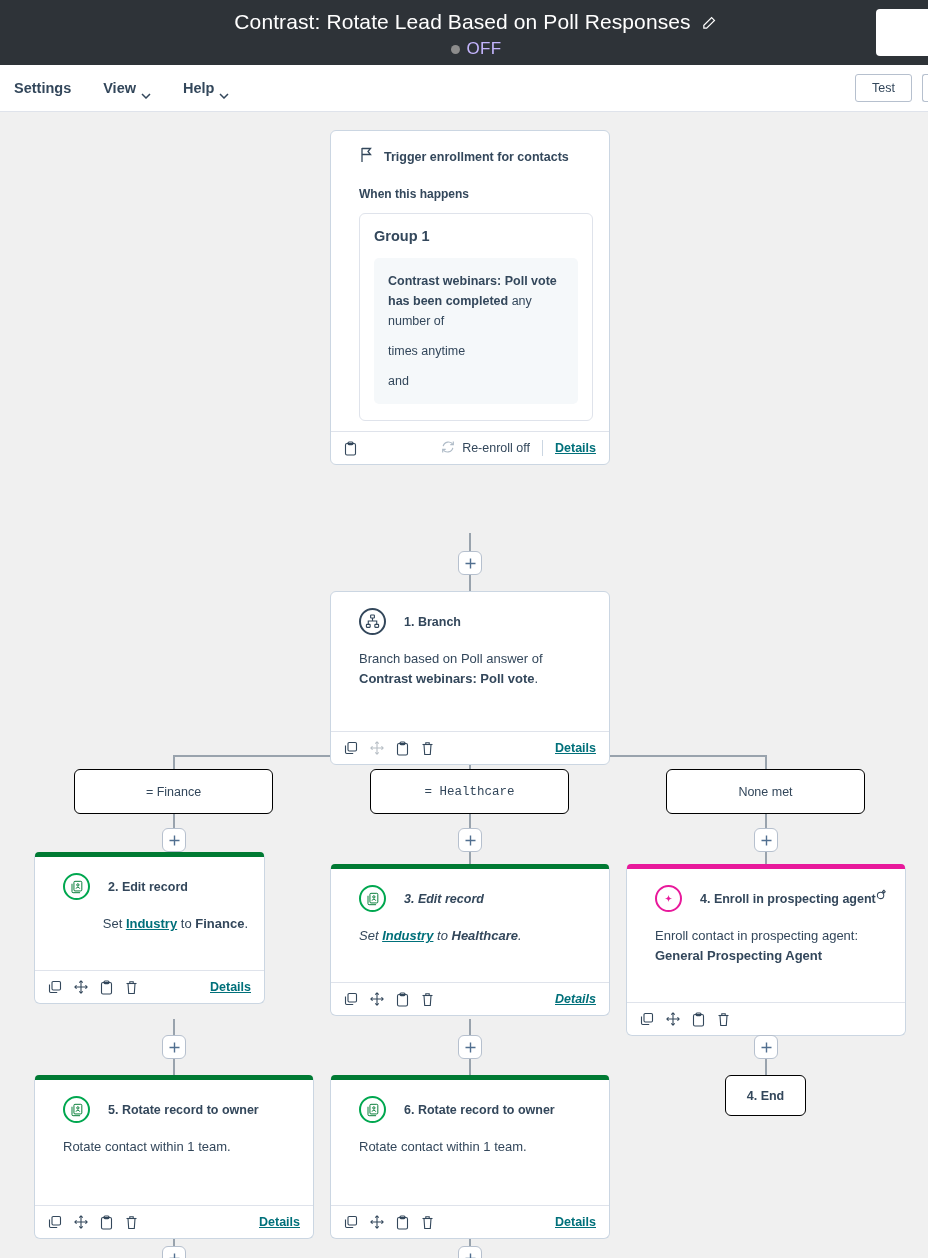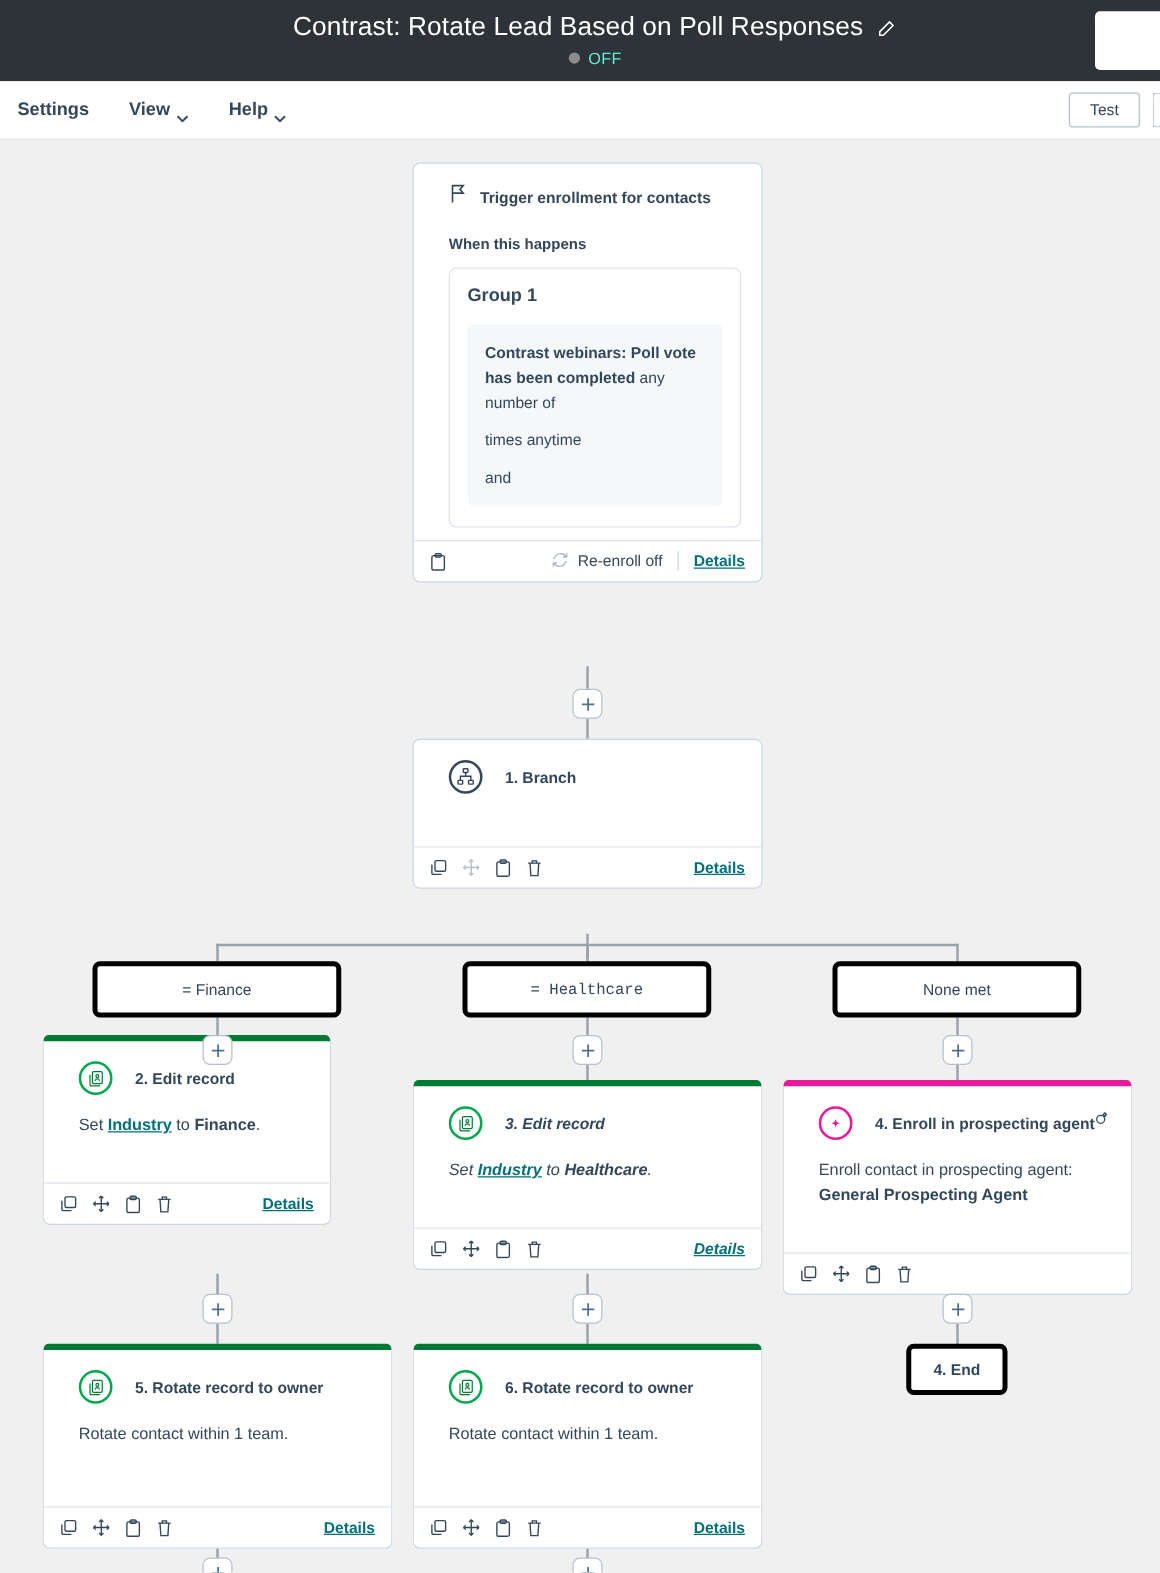--- a/index.html
+++ b/index.html
@@ -32,21 +32,21 @@
   }
   .pencil-icon { display: block; width: 17px; height: 17px; cursor: pointer; }
   .status-row {
     display: flex; align-items: center; justify-content: center;
     gap: 7px; margin-top: 4px;
   }
   .status-dot {
     width: 9px; height: 9px; border-radius: 50%;
     background: #8c8c8c; display: block;
   }
-  .status-text { color: #5eead4; font-size: 13px; letter-spacing: .3px; }
+  .status-text { color: #c4b5fd; font-size: 17px; letter-spacing: .3px; }
   .topbar-right-btn {
     position: absolute; right: -6px; top: 9px;
     width: 58px; height: 47px;
     background: #ffffff; border-radius: 4px;
   }
 
   
   .navbar {
     height: 47px;
     background: #ffffff;
@@ -162,21 +162,21 @@
   .criteria {
     margin-top: 14px; background: #f5f8fa; border-radius: 5px;
     padding: 13px 14px; font-size: 12.5px; color: #33475b; line-height: 20px;
   }
   .criteria .ln { margin-bottom: 10px; }
   .criteria .ln:last-child { margin-bottom: 0; }
 
   
   .pill {
     position: absolute;
-    background: #ffffff; border: 4px solid #000000; border-radius: 6px;
+    background: #ffffff; border: 1px solid #000000; border-radius: 6px;
     display: flex; align-items: center; justify-content: center;
     font-size: 12.5px; color: #33475b; z-index: 2;
   }
   .pill.branch-label { font-weight: 400; }
   .pill.end-node { font-weight: 700; }
 </style>
 </head>
 <body>
 
 <div class="topbar">
@@ -352,20 +352,23 @@
         <span class="icon-circle plain">
           <svg width="15" height="15" viewBox="0 0 16 16" fill="none" stroke="#33475b" stroke-width="1.2">
             <rect x="6" y="1" width="4" height="3.2" rx=".6"></rect>
             <rect x="1.5" y="11" width="4" height="3.2" rx=".6"></rect>
             <rect x="10.5" y="11" width="4" height="3.2" rx=".6"></rect>
             <path d="M8 4.2v3.3M3.5 11V7.5h9V11"></path>
           </svg>
         </span>
         <span class="node-title">1. Branch</span>
       </div>
+      <div class="card-text">
+        <span>Branch based on Poll answer of </span><b>Contrast webinars: Poll vote</b><span>.</span>
+      </div>
     </div>
     <div class="card-foot">
       <div class="foot-icons">
         <span>
           <svg width="14" height="14" viewBox="0 0 14 14" fill="none" stroke="#33475b" stroke-width="1.1">
             <rect x="4" y="1.5" width="8.5" height="8.5" rx="1.2"></rect>
               <path d="M9.2 12.5H2.7a1.2 1.2 0 0 1-1.2-1.2V4.6"></path>
           </svg>
         </span>
         <span class="dim">
@@ -395,21 +398,21 @@
   <div class="pill branch-label" style="left:74px; top:657px; width:199px; height:45px;">
     <span>= Finance</span>
   </div>
   <div class="pill branch-label" style="left:370px; top:657px; width:199px; height:45px;font-family:Liberation Mono, monospace;">
     <span>= Healthcare</span>
   </div>
   <div class="pill branch-label" style="left:666px; top:657px; width:199px; height:45px;">
     <span>None met</span>
   </div>
 
-  <div class="card card-accent" style="left:34px; top:716px; width:231px;">
+  <div class="card card-accent" style="left:34px; top:740px; width:231px;text-align:right;">
     <span class="accent-bar" style="background:#007a33;"></span>
     <div class="card-body" style="padding-bottom:36px;">
       <div class="card-head">
         <span class="icon-circle">
           <svg width="14" height="14" viewBox="0 0 16 16" fill="none" stroke="#007a33" stroke-width="1.1">
             <rect x="4.5" y="1.5" width="9" height="11" rx="1.2"></rect>
             <path d="M11.5 14.5h-8a1.2 1.2 0 0 1-1.2-1.2v-9"></path>
             <circle cx="9" cy="5.6" r="1.3"></circle>
               <path d="M6.9 9.9c.3-1.1 1.1-1.7 2.1-1.7s1.8.6 2.1 1.7"></path>
           </svg>

